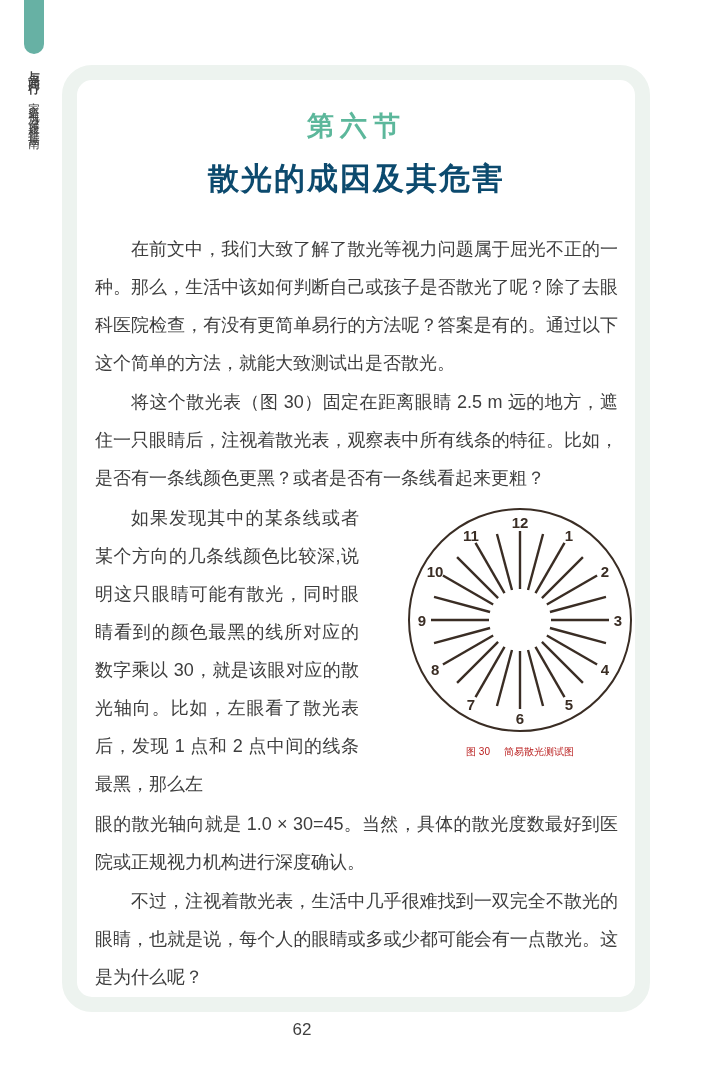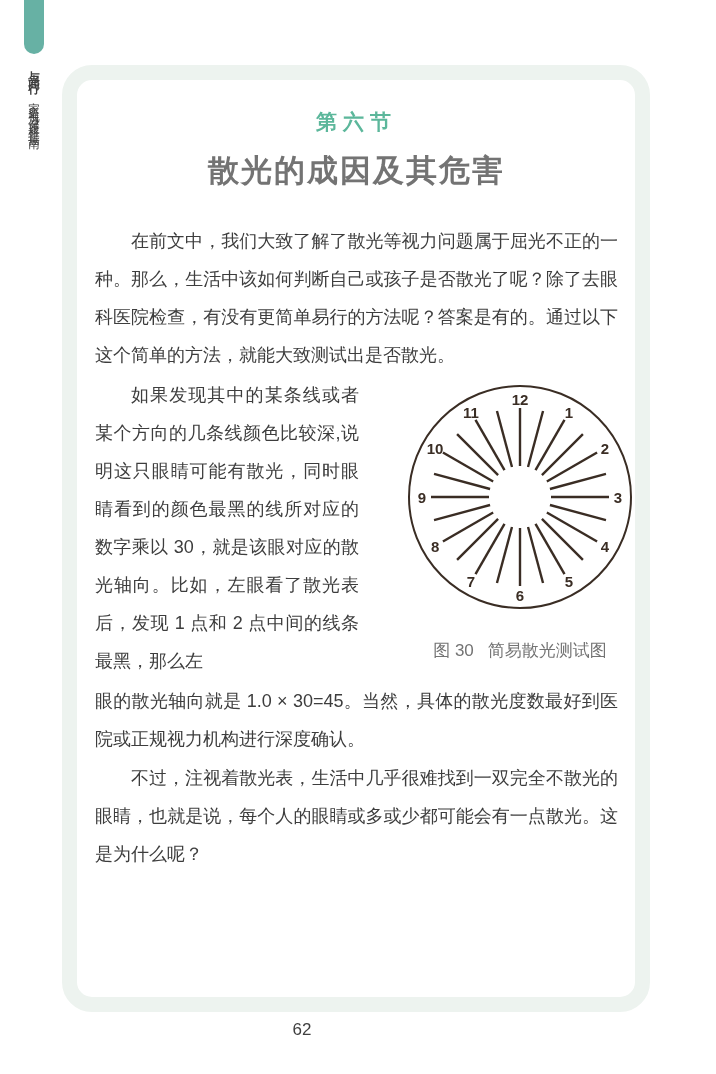--- a/index.html
+++ b/index.html
@@ -25,37 +25,37 @@
   .page-frame{
     position:absolute;left:62px;top:65px;width:588px;height:947px;
     box-sizing:border-box;border:15px solid #edf3ef;border-radius:30px;
     background:#ffffff;
   }
   .content{
     position:absolute;inset:0;padding:14px 16px 0 17px;box-sizing:border-box;
   }
   .header{text-align:center;margin-top:14px;}
   .kicker{
-    font-size:21px;font-weight:800;color:#5cb79b;letter-spacing:6px;
+    font-size:27px;font-weight:800;color:#5cb79b;letter-spacing:6px;
   }
   .sec-title{
-    font-size:31px;font-weight:800;color:#737373;letter-spacing:2px;margin-top:14px;text-align:center;
+    font-size:31px;font-weight:800;color:#0c4a6e;letter-spacing:2px;margin-top:14px;text-align:center;
   }
   .bodytext{
     margin-top:30px;font-size:18px;line-height:38px;color:#3d3d3d;
     text-align:justify;
   }
   .bodytext p{margin:1px;text-indent:2em;}
   .bodytext p.noindent{text-indent:0;}
   .two-col{display:flex;align-items:flex-start;gap:34px;}
   .col-left{width:266px;flex:0 0 266px;}
   .col-fig{flex:1;margin-left:6px;display:flex;flex-direction:column;align-items:center;}
   .dial-wrap{width:240px;height:236px;margin-top:4px;}
   .fig-caption{
-    font-size:17px;line-height:20px;color:#737373;margin-top:26px;
+    font-size:10px;line-height:20px;color:#b91c1c;margin-top:4px;
     text-align:center;width:100%;
   }
   .fig-caption .cap-label{margin-right:14px;}
   .page-number{
     position:absolute;left:0;top:1020px;width:604px;text-align:center;
     font-size:17px;color:#3f3f3f;
   }
 </style>
 </head>
 <body>
@@ -70,20 +70,21 @@
 <div class="page-frame">
   <div class="content">
 
     <div class="header">
       <div class="kicker">第六节</div>
       <div class="sec-title">散光的成因及其危害</div>
     </div>
 
     <div class="bodytext">
       <p>在前文中，我们大致了解了散光等视力问题属于屈光不正的一种。那么，生活中该如何判断自己或孩子是否散光了呢？除了去眼科医院检查，有没有更简单易行的方法呢？答案是有的。通过以下这个简单的方法，就能大致测试出是否散光。</p>
+      <p>将这个散光表（图 30）固定在距离眼睛 2.5 m 远的地方，遮住一只眼睛后，注视着散光表，观察表中所有线条的特征。比如，是否有一条线颜色更黑？或者是否有一条线看起来更粗？</p>
 
       <div class="two-col">
         <div class="col-left">
           <p>如果发现其中的某条线或者某个方向的几条线颜色比较深,说明这只眼睛可能有散光，同时眼睛看到的颜色最黑的线所对应的数字乘以 30，就是该眼对应的散光轴向。比如，左眼看了散光表后，发现 1 点和 2 点中间的线条最黑，那么左</p>
         </div>
         <div class="col-fig">
           <div class="dial-wrap">
             <svg id="dial-svg" width="240" height="236" viewBox="0 0 240 236" xmlns="http://www.w3.org/2000/svg">
                 <circle cx="120" cy="118" r="111" fill="none" stroke="#3a2d24" stroke-width="2"></circle>
                 <line x1="120" y1="87" x2="120" y2="29" stroke="#3a2d24" stroke-width="2.4" stroke-linecap="butt"></line>

